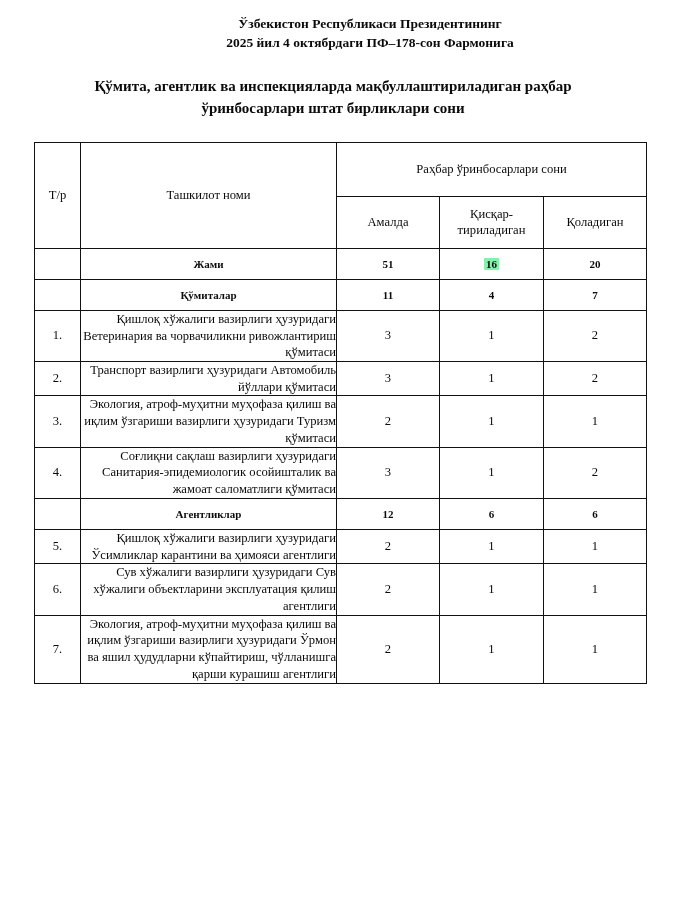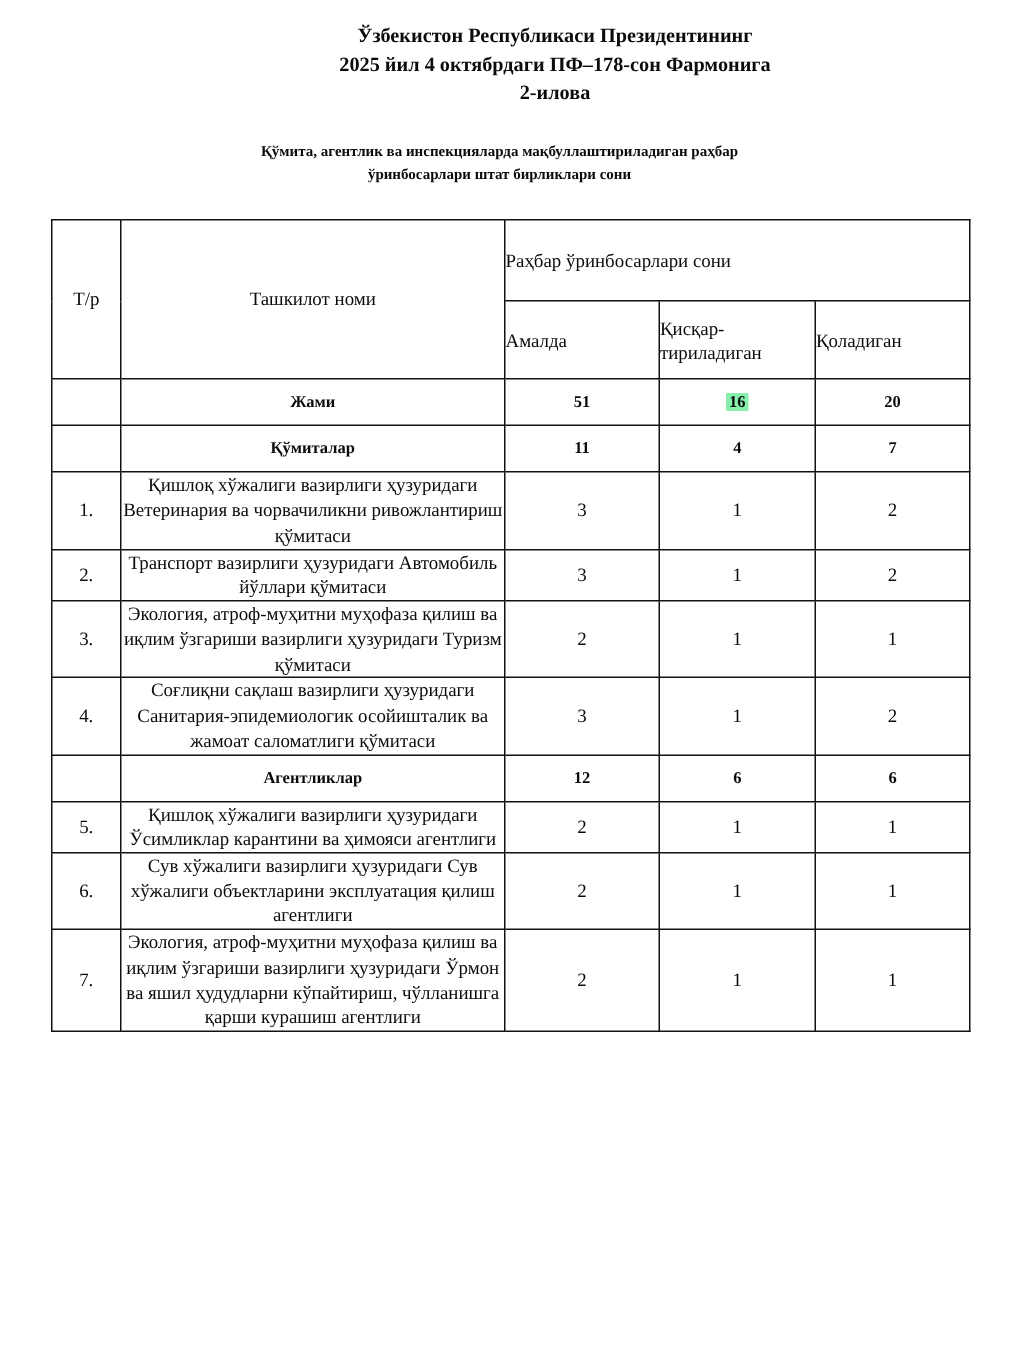--- a/index.html
+++ b/index.html
@@ -27,21 +27,21 @@
     font-size: 13.5px;
     line-height: 1.42;
     font-weight: 700;
     margin: 0 0 0 60px;
   }
   .header-block div {
     white-space: nowrap;
   }
   .doc-title {
     text-align: center;
-    font-size: 10px;
+    font-size: 15px;
     font-weight: 700;
     line-height: 1.45;
     margin: 24px 22px 0 8px;
   }
   table.main {
     margin-top: 22px;
     width: 612px;
     border-collapse: collapse;
     table-layout: fixed;
   }
@@ -52,21 +52,21 @@
     font-size: 12.6px;
     font-weight: 400;
   }
   .c-tp { width: 46px; text-align: center; }
   .c-name { width: 256px; }
   .c-num { width: 103px; text-align: center; }
   .c-num2 { width: 104px; text-align: center; }
   .c-num3 { width: 103px; text-align: center; }
 
   th.head, td.head {
-    text-align: left;
+    text-align: center;
     font-weight: 700;
     font-size: 12.8px;
     padding: 8px 4px;
     line-height: 1.3;
   }
   .head-group {
     height: 54px;
   }
   .head-tp {
     font-weight: 700;
@@ -87,21 +87,21 @@
     text-align: center;
     height: 30px;
     font-size: 11px;
   }
   tr.section td.c-name {
     text-align: center;
   }
   td.org {
     padding: 6px 6px 6px 9px;
     line-height: 1.33;
-    text-align: center;
+    text-align: right;
     font-size: 12.5px;
     margin-left: 29px;
   }
   td.idx {
     text-align: center;
     font-size: 12.6px;
   }
   td.val {
     text-align: center;
     font-size: 12.6px;
@@ -113,21 +113,20 @@
   }
 </style>
 </head>
 <body>
 
 <div class="page">
 
   <div class="header-block">
     <div>Ўзбекистон Республикаси Президентининг</div>
     <div>2025 йил 4 октябрдаги ПФ–178-сон Фармонига</div>
-    <div>2-илова</div>
   </div>
 
   <div class="doc-title">
     <div>Қўмита, агентлик ва инспекцияларда мақбуллаштириладиган раҳбар</div>
     <div>ўринбосарлари штат бирликлари сони</div>
   </div>
 
   <table class="main">
     <colgroup>
       <col class="c-tp">

